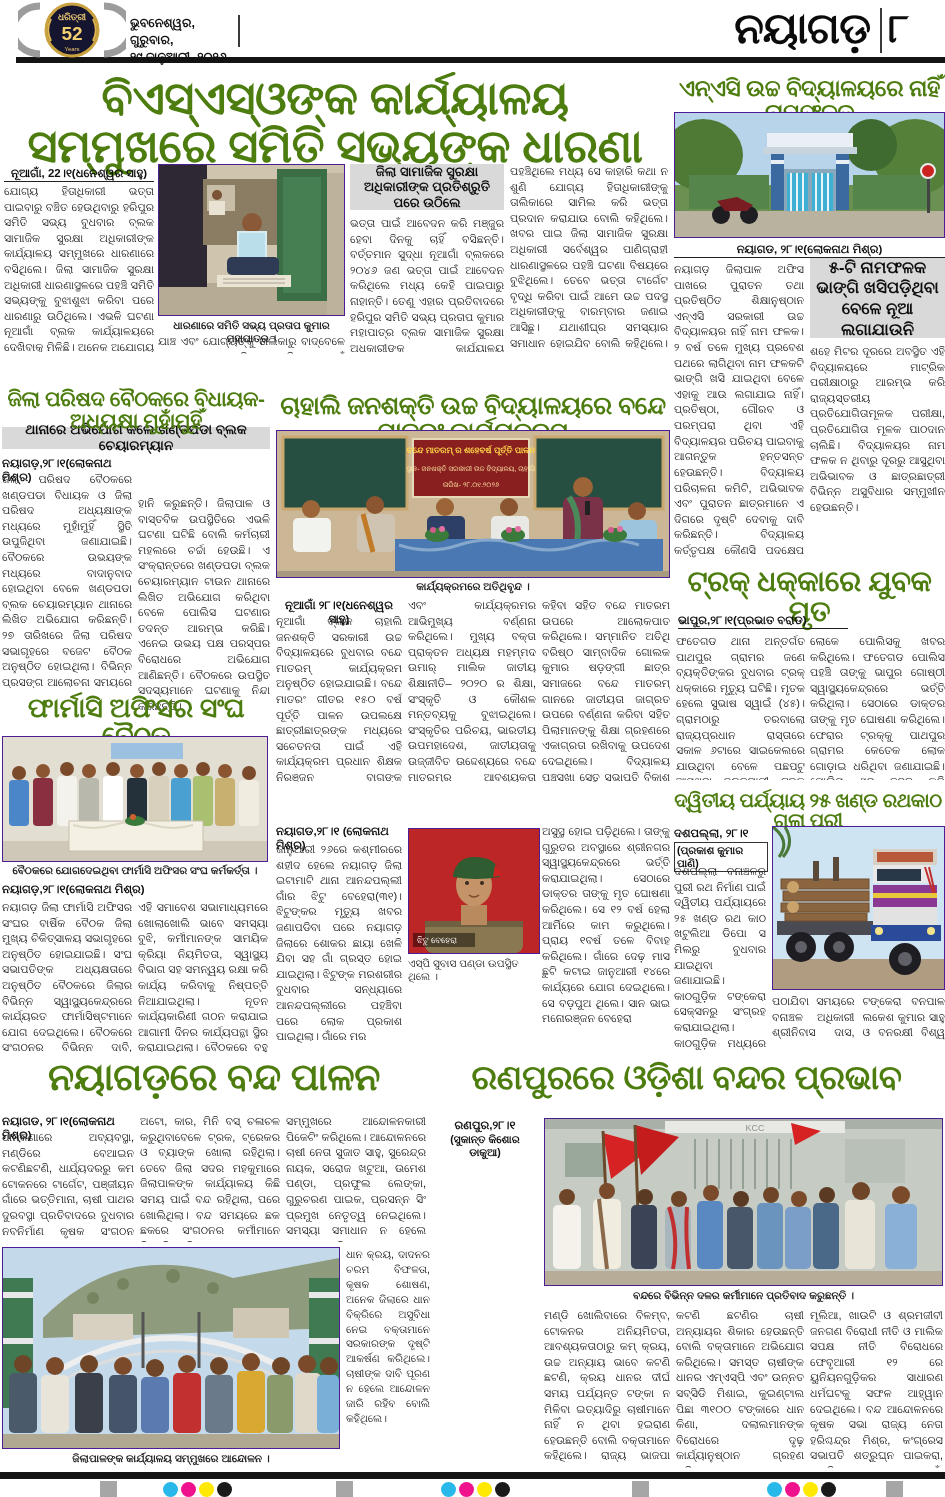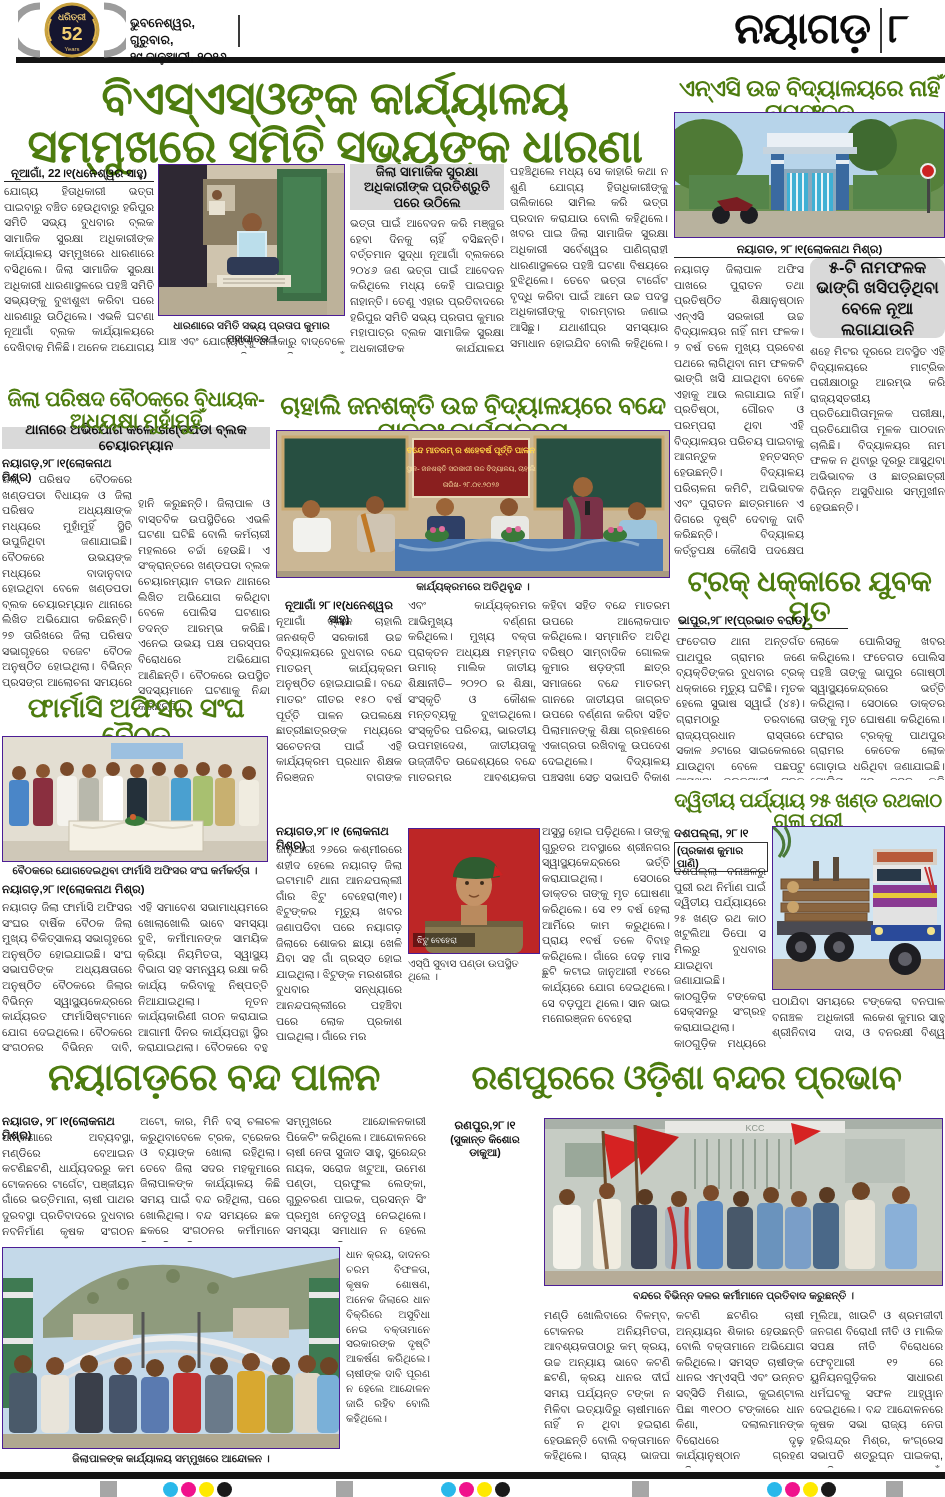--- a/index.html
+++ b/index.html
@@ -117,21 +117,21 @@
       <circle cx="46" cy="102" r="9" fill="#1d1d22"></circle>
       <circle cx="74" cy="102" r="9" fill="#1d1d22"></circle>
       <path d="M42,88 L62,84 L78,92 L72,98 L50,98 Z" fill="#7a1d22"></path>
       <rect x="252" y="62" width="3" height="38" fill="#444"></rect>
       <circle cx="253" cy="58" r="7" fill="#cc2222" stroke="#eee" stroke-width="2"></circle>
     </svg>
   </div>
   <div class="abs byline u" style="left:674px;top:242px;width:271px;text-align:center;">ନୟାଗଡ, ୨୮।୧(ଲୋକନାଥ ମିଶ୍ର)</div>
 
   <div class="abs bodytxt" style="left:674px;top:262px;width:130px;height:298px;">ନୟାଗଡ଼ ଜିଲାପାଳ ଅଫିସ ପାଖରେ ପୁରାତନ ତଥା ପ୍ରତିଷ୍ଠିତ ଶିକ୍ଷାନୁଷ୍ଠାନ ଏନ୍‌ଏସି ସରକାରୀ ଉଚ୍ଚ ବିଦ୍ୟାଳୟର ନାହିଁ ନାମ ଫଳକ। ୨ ବର୍ଷ ତଳେ ମୁଖ୍ୟ ପ୍ରବେଶ ପଥରେ ଲାଗିଥିବା ନାମ ଫଳକଟି ଭାଙ୍ଗି ଖସି ଯାଇଥିବା ବେଳେ ଏହାକୁ ଆଉ ଲଗାଯାଇ ନାହିଁ। ପ୍ରତିଷ୍ଠା, ଗୌରବ ଓ ପରମ୍ପରା ଥିବା ଏହି ବିଦ୍ୟାଳୟର ପରିଚୟ ପାଇବାକୁ ଆଗନ୍ତୁକ ହନ୍ତସନ୍ତ ହେଉଛନ୍ତି। ବିଦ୍ୟାଳୟ ପରିଚାଳନା କମିଟି, ଅଭିଭାବକ ଏବଂ ପୁରାତନ ଛାତ୍ରମାନେ ଏ ଦିଗରେ ଦୃଷ୍ଟି ଦେବାକୁ ଦାବି କରିଛନ୍ତି। ବିଦ୍ୟାଳୟ କର୍ତ୍ତୃପକ୍ଷ କୌଣସି ପଦକ୍ଷେପ ନେଉ ନାହାନ୍ତି।</div>
-  <div class="abs graybox" style="left:810px;top:258px;width:135px;height:80px;font-size:16.5px;line-height:1.25;border-radius:9px;">୫-ଟି ନାମଫଳକ ଭାଙ୍ଗି ଖସିପଡ଼ିଥିବା ବେଳେ ନୂଆ ଲଗାଯାଉନି</div>
+  <div class="abs graybox" style="left:810px;top:258px;width:135px;height:80px;font-size:16.5px;line-height:1.25;">୫-ଟି ନାମଫଳକ ଭାଙ୍ଗି ଖସିପଡ଼ିଥିବା ବେଳେ ନୂଆ ଲଗାଯାଉନି</div>
   <div class="abs bodytxt" style="left:810px;top:344px;width:135px;height:216px;">ଶହେ ମିଟର ଦୂରରେ ଅବସ୍ଥିତ ଏହି ବିଦ୍ୟାଳୟରେ ମାଟ୍ରିକ ପରୀକ୍ଷାଠାରୁ ଆରମ୍ଭ କରି ରାଜ୍ୟସ୍ତରୀୟ ପ୍ରତିଯୋଗିତାମୂଳକ ପରୀକ୍ଷା, ପ୍ରତିଯୋଗିତା ମୂଳକ ପାଠଦାନ ଚାଲିଛି। ବିଦ୍ୟାଳୟର ନାମ ଫଳକ ନ ଥିବାରୁ ଦୂରରୁ ଆସୁଥିବା ଅଭିଭାବକ ଓ ଛାତ୍ରଛାତ୍ରୀ ବିଭିନ୍ନ ଅସୁବିଧାର ସମ୍ମୁଖୀନ ହେଉଛନ୍ତି।</div>
 
   <div class="abs graybox" style="left:2px;top:427px;width:268px;height:22px;font-size:13.5px;">ଥାନାରେ ଅଭିଯୋଗ କଲେ ଖଣ୍ଡପଡା ବ୍ଲକ ଚେୟାରମ୍ୟାନ</div>
   <div class="abs hl" style="left:2px;top:388px;width:268px;height:36px;font-size:21px;">ଜିଲା ପରିଷଦ ବୈଠକରେ ବିଧାୟକ-ଅଧ୍ୟକ୍ଷା ମୁହାଁମୁହିଁ</div>
   <div class="abs byline" style="left:2px;top:456px;width:130px;">ନୟାଗଡ଼,୨୮।୧(ଲୋକନାଥ ମିଶ୍ର)</div>
   <div class="abs bodytxt" style="left:2px;top:472px;width:130px;height:216px;">ଜିଲା ପରିଷଦ ବୈଠକରେ ଖଣ୍ଡପଡା ବିଧାୟକ ଓ ଜିଲା ପରିଷଦ ଅଧ୍ୟକ୍ଷାଙ୍କ ମଧ୍ୟରେ ମୁହାଁମୁହିଁ ସ୍ଥିତି ଉପୁଜିଥିବା ଜଣାଯାଇଛି। ବୈଠକରେ ଉଭୟଙ୍କ ମଧ୍ୟରେ ବାଦାନୁବାଦ ହୋଇଥିବା ବେଳେ ଖଣ୍ଡପଡା ବ୍ଲକ ଚେୟାରମ୍ୟାନ ଥାନାରେ ଲିଖିତ ଅଭିଯୋଗ କରିଛନ୍ତି। ୨୭ ତାରିଖରେ ଜିଲା ପରିଷଦ ସଭାଗୃହରେ ବଜେଟ ବୈଠକ ଅନୁଷ୍ଠିତ ହୋଇଥିଲା। ବିଭିନ୍ନ ପ୍ରସଙ୍ଗ ଆଲୋଚନା ସମୟରେ ଉତ୍ତେଜନା ପ୍ରକାଶ ପାଇଥିଲା।</div>
   <div class="abs bodytxt" style="left:138px;top:456px;width:132px;height:232px;margin-top:40px;">ହାନି କରୁଛନ୍ତି। ଜିଲାପାଳ ଓ ବାସ୍ତବିକ ଉପସ୍ଥିତିରେ ଏଭଳି ଘଟଣା ଘଟିଛି ବୋଲି କର୍ମଚାରୀ ମହଲରେ ଚର୍ଚ୍ଚା ହେଉଛି। ଏ ସଂକ୍ରାନ୍ତରେ ଖଣ୍ଡପଡା ବ୍ଲକ ଚେୟାରମ୍ୟାନ ଟାଉନ ଥାନାରେ ଲିଖିତ ଅଭିଯୋଗ କରିଥିବା ବେଳେ ପୋଲିସ ଘଟଣାର ତଦନ୍ତ ଆରମ୍ଭ କରିଛି। ଏନେଇ ଉଭୟ ପକ୍ଷ ପରସ୍ପର ବିରୋଧରେ ଅଭିଯୋଗ ଆଣିଛନ୍ତି। ବୈଠକରେ ଉପସ୍ଥିତ ସଦସ୍ୟମାନେ ଘଟଣାକୁ ନିନ୍ଦା କରିଛନ୍ତି।</div>
 
   <div class="abs hl" style="left:276px;top:392px;width:394px;height:34px;font-size:25px;">ଚାହାଲି ଜନଶକ୍ତି ଉଚ୍ଚ ବିଦ୍ୟାଳୟରେ ବନ୍ଦେ ମାତରଂ କାର୍ଯ୍ୟକ୍ରମ</div>
 

